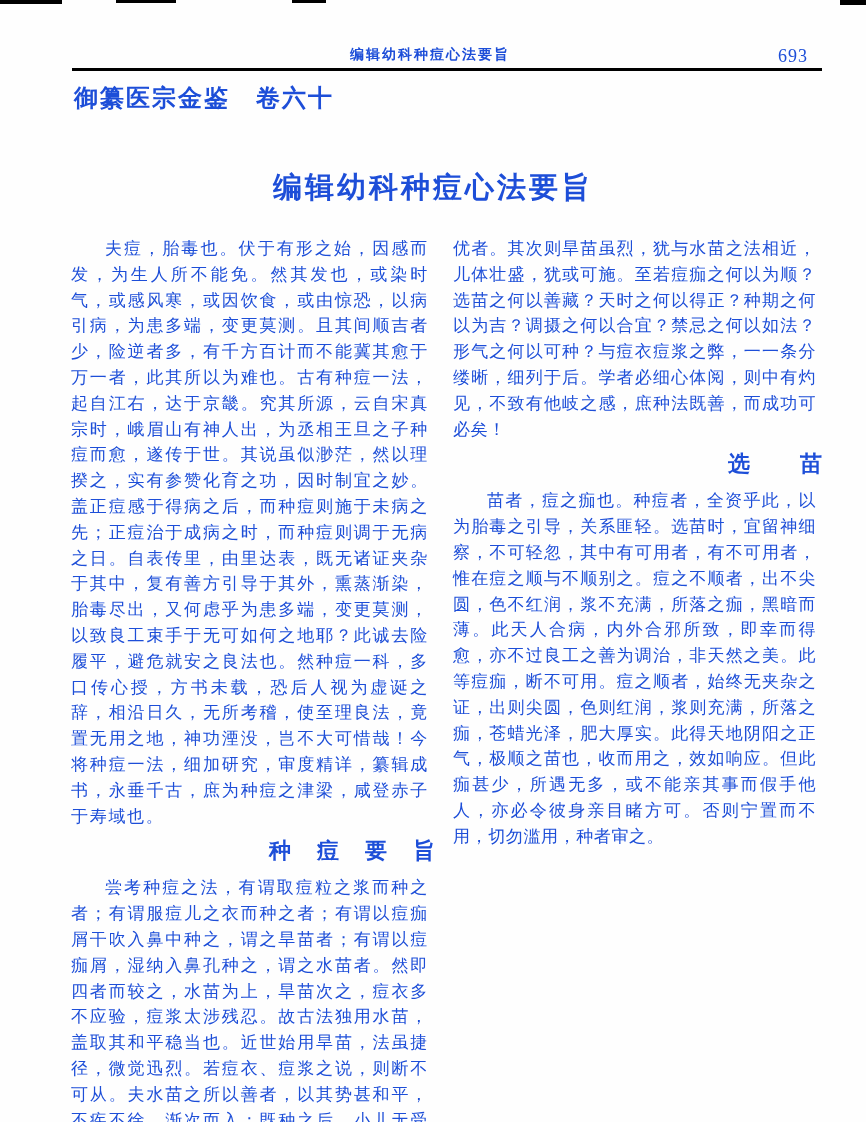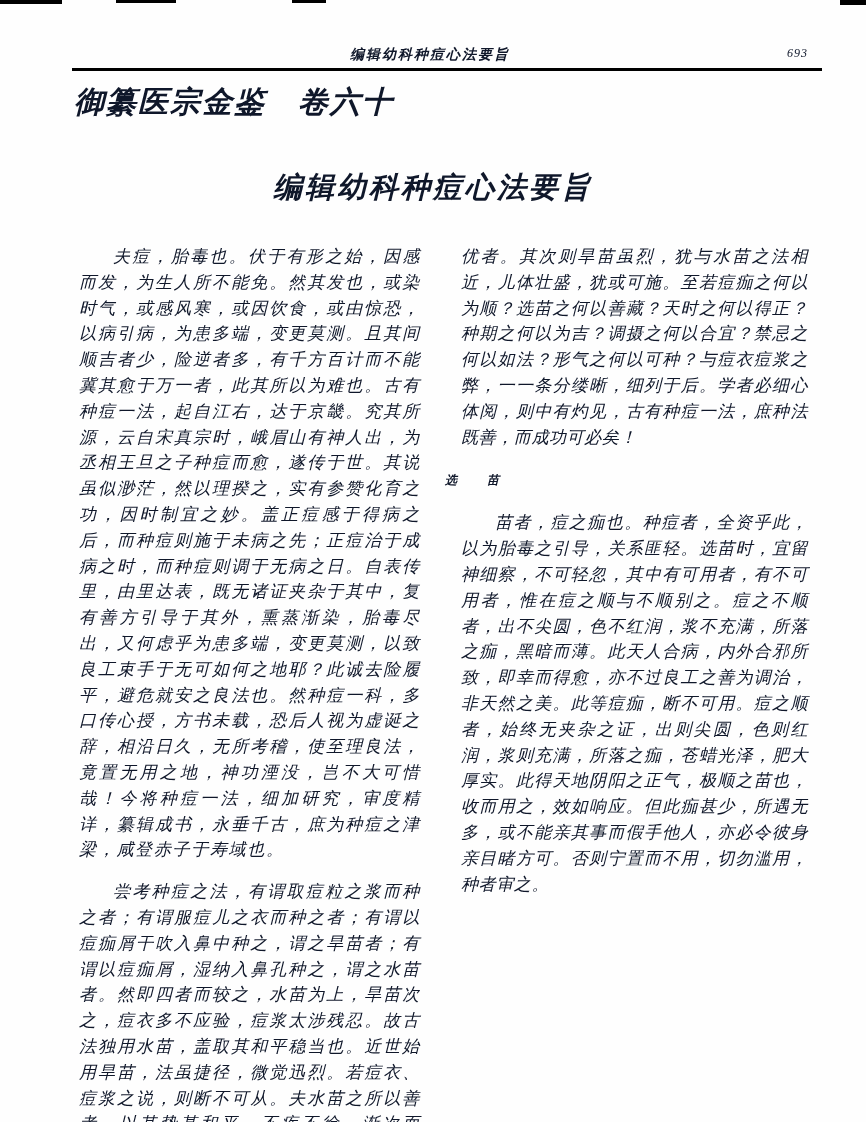--- a/index.html
+++ b/index.html
@@ -5,24 +5,23 @@
   html, body {
     margin: 0;
     padding: 0;
     background: #ffffff;
   }
   .page {
     position: relative;
     width: 866px;
     height: 1122px;
     background: #fefefe;
-    color: #0f172a;
+    color: #1d4ed8;
     font-family: "Liberation Serif", serif;
     overflow: hidden;
-    font-style: italic;
   }
   
   .artifact {
     position: absolute;
     background: #000;
   }
   .art1 { left: 0;   top: 0; width: 62px;  height: 4px; }
   .art2 { left: 116px; top: 0; width: 60px; height: 3px; }
   .art3 { left: 292px; top: 0; width: 34px; height: 3px; }
   .art4 { right: 0; top: 0; width: 26px; height: 5px; }
@@ -39,37 +38,37 @@
     left: 0; right: 0;
     text-align: center;
     font-size: 14px;
     font-weight: bold;
     letter-spacing: 2px;
   }
   .rh-page {
     position: absolute;
     right: 16px;
     top: 0;
-    font-size: 12px;
+    font-size: 18px;
     letter-spacing: 1px;
   }
   .header-rule {
     position: absolute;
     top: 68px;
     left: 72px;
     right: 44px;
     height: 3px;
     background: #000;
   }
   .volume-title {
     position: absolute;
     top: 82px;
     left: 74px;
     font-family: "Liberation Sans", sans-serif;
-    font-size: 30px;
+    font-size: 24px;
     font-weight: bold;
     letter-spacing: 2px;
   }
   .main-title {
     position: absolute;
     top: 168px;
     left: 0; right: 0;
     margin: 0;
     text-align: center;
     font-family: "Liberation Sans", sans-serif;
@@ -86,28 +85,28 @@
   }
   .col {
     font-size: 17px;
     line-height: 25.8px;
     text-align: justify;
     text-justify: inter-ideograph;
   }
   .col-left  { width: 374px; letter-spacing: 1.7px; }
   .col-right { width: 379px; letter-spacing: 0.6px; }
   .para {
-    margin: 16px;
+    margin: 8px;
   }
   .indent { text-indent: 2em; }
   .cont   { text-indent: 0; }
   .section-heading {
     margin: 0 0 10px 0;
-    text-align: left;
-    font-size: 12px;
+    text-align: right;
+    font-size: 22px;
     font-weight: bold;
     letter-spacing: 2px;
     line-height: 28px;
   }
 </style>
 </head>
 <body>
 
 <div class="page">
 
@@ -124,24 +123,25 @@
   <div class="header-rule"></div>
 
   <div class="volume-title">御纂医宗金鉴　卷六十</div>
 
   <h1 class="main-title">编辑幼科种痘心法要旨</h1>
 
   <div class="columns">
 
     <div class="col col-left">
       <p class="para indent">夫痘，胎毒也。伏于有形之始，因感而发，为生人所不能免。然其发也，或染时气，或感风寒，或因饮食，或由惊恐，以病引病，为患多端，变更莫测。且其间顺吉者少，险逆者多，有千方百计而不能冀其愈于万一者，此其所以为难也。古有种痘一法，起自江右，达于京畿。究其所源，云自宋真宗时，峨眉山有神人出，为丞相王旦之子种痘而愈，遂传于世。其说虽似渺茫，然以理揆之，实有参赞化育之功，因时制宜之妙。盖正痘感于得病之后，而种痘则施于未病之先；正痘治于成病之时，而种痘则调于无病之日。自表传里，由里达表，既无诸证夹杂于其中，复有善方引导于其外，熏蒸渐染，胎毒尽出，又何虑乎为患多端，变更莫测，以致良工束手于无可如何之地耶？此诚去险履平，避危就安之良法也。然种痘一科，多口传心授，方书未载，恐后人视为虚诞之辞，相沿日久，无所考稽，使至理良法，竟置无用之地，神功湮没，岂不大可惜哉！今将种痘一法，细加研究，审度精详，纂辑成书，永垂千古，庶为种痘之津梁，咸登赤子于寿域也。</p>
+      <h2 class="section-heading">种　痘　要　旨</h2>
       <p class="para indent">尝考种痘之法，有谓取痘粒之浆而种之者；有谓服痘儿之衣而种之者；有谓以痘痂屑干吹入鼻中种之，谓之旱苗者；有谓以痘痂屑，湿纳入鼻孔种之，谓之水苗者。然即四者而较之，水苗为上，旱苗次之，痘衣多不应验，痘浆太涉残忍。故古法独用水苗，盖取其和平稳当也。近世始用旱苗，法虽捷径，微觉迅烈。若痘衣、痘浆之说，则断不可从。夫水苗之所以善者，以其势甚和平，不疾不徐，渐次而入；既种之后，小儿无受伤之处，胎毒有渐发之机，百发百中，捷于影响，尽善尽美，可法可传，为种痘之最</p>
     </div>
 
     <div class="col col-right">
-      <p class="para cont">优者。其次则旱苗虽烈，犹与水苗之法相近，儿体壮盛，犹或可施。至若痘痂之何以为顺？选苗之何以善藏？天时之何以得正？种期之何以为吉？调摄之何以合宜？禁忌之何以如法？形气之何以可种？与痘衣痘浆之弊，一一条分缕晰，细列于后。学者必细心体阅，则中有灼见，古有种痘一法，庶种法既善，而成功可必矣！</p>
+      <p class="para cont">优者。其次则旱苗虽烈，犹与水苗之法相近，儿体壮盛，犹或可施。至若痘痂之何以为顺？选苗之何以善藏？天时之何以得正？种期之何以为吉？调摄之何以合宜？禁忌之何以如法？形气之何以可种？与痘衣痘浆之弊，一一条分缕晰，细列于后。学者必细心体阅，则中有灼见，不致有他岐之感，庶种法既善，而成功可必矣！</p>
       <h2 class="section-heading">选　　苗</h2>
       <p class="para indent">苗者，痘之痂也。种痘者，全资乎此，以为胎毒之引导，关系匪轻。选苗时，宜留神细察，不可轻忽，其中有可用者，有不可用者，惟在痘之顺与不顺别之。痘之不顺者，出不尖圆，色不红润，浆不充满，所落之痂，黑暗而薄。此天人合病，内外合邪所致，即幸而得愈，亦不过良工之善为调治，非天然之美。此等痘痂，断不可用。痘之顺者，始终无夹杂之证，出则尖圆，色则红润，浆则充满，所落之痂，苍蜡光泽，肥大厚实。此得天地阴阳之正气，极顺之苗也，收而用之，效如响应。但此痂甚少，所遇无多，或不能亲其事而假手他人，亦必令彼身亲目睹方可。否则宁置而不用，切勿滥用，种者审之。</p>
     </div>
 
   </div>
 
 </div>
 
 </body></html>

